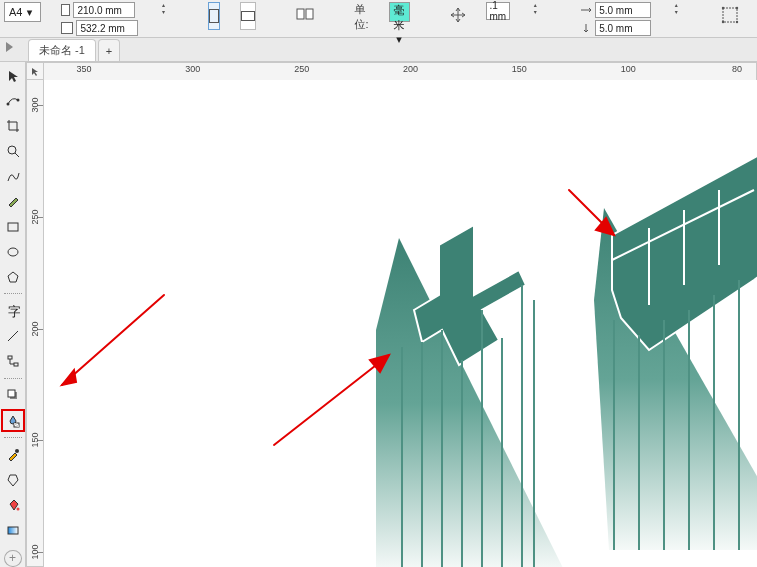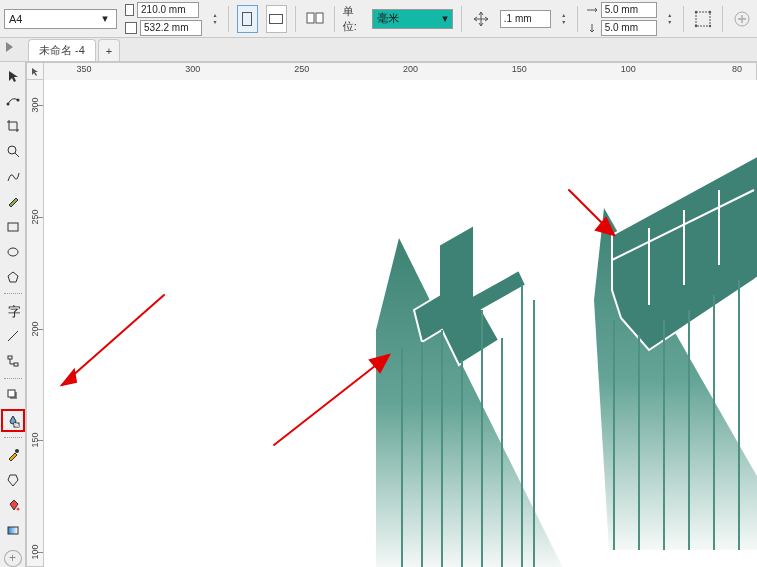--- a/index.html
+++ b/index.html
@@ -12,23 +12,22 @@
   user-select: none;
 }
 * { box-sizing: border-box; }
 
 
 .top-bar {
   height: 38px;
   background: #efefef;
   border-bottom: 1px solid #c8c8c8;
   display: flex;
-  align-items: center;
   padding: 2px 4px;
-  gap: 8px;
+  gap: 20px;
 }
 .page-size-box {
   width: 130px;
   height: 20px;
   border: 1px solid #999;
   background: #fff;
   display: flex;
   align-items: center;
   padding: 0 4px;
   justify-content: space-between;
@@ -115,25 +114,26 @@
 }
 
 .label {
   font-size: 11px;
   color: #333;
 }
 .unit-select {
   width: 92px;
   height: 20px;
   border: 1px solid #999;
-  background: #14b8a6;
+  background: #5eead4;
   display: flex;
   align-items: center;
   padding: 0 4px;
   justify-content: space-between;
+  flex-direction: column;
 }
 
 
 .tabs-row {
   height: 24px;
   background: #eaeaea;
   border-bottom: 1px solid #c8c8c8;
   display: flex;
   align-items: flex-end;
   padding-left: 26px;
@@ -377,21 +377,21 @@
   </div>
 </div>
 
 <div class="tabs-row">
   <div style="position:absolute;left:4px;top:40px">
     <svg width="14" height="14">
         <path d="M2 2 L9 7 L2 12 Z" fill="#888"></path>
       </svg>
   </div>
   <div class="tab">
-    <span>未命名 -4</span>
+    <span>未命名 -1</span>
   </div>
   <div class="tab add">
     <span>+</span>
   </div>
 </div>
 
 <div class="work-area">
 
   <div class="left-toolbox">
 

